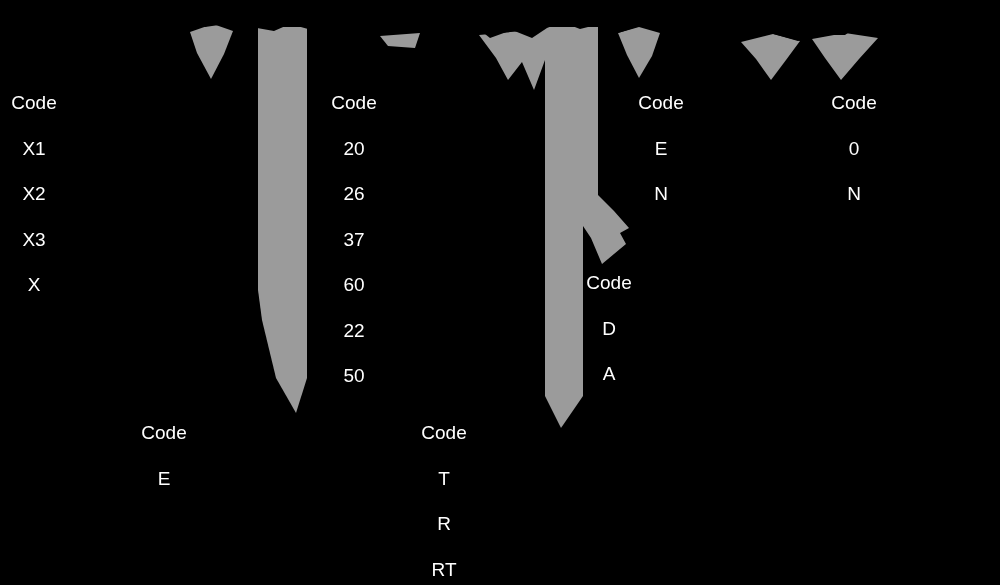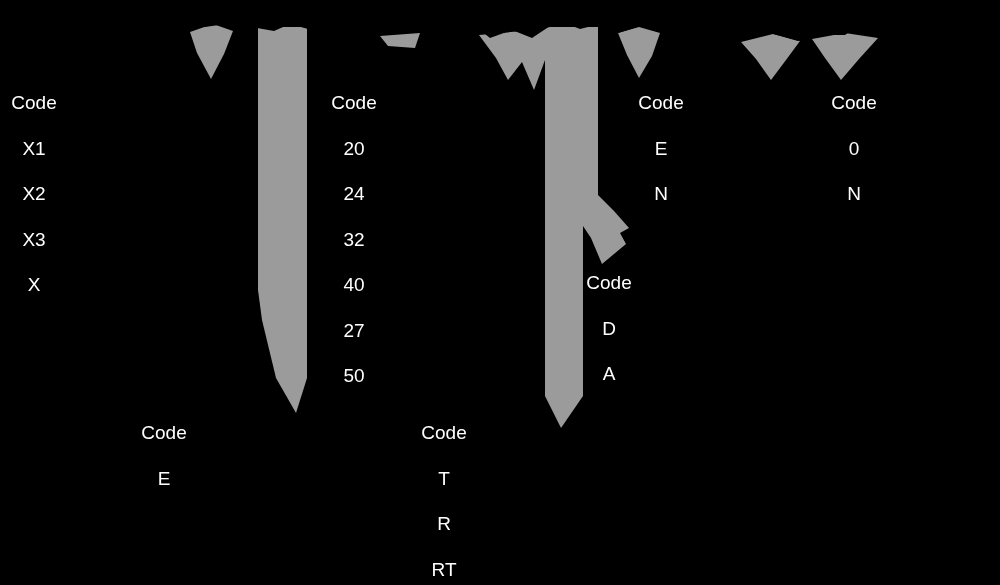--- a/index.html
+++ b/index.html
@@ -48,27 +48,27 @@
     <div class="cell blob">Enhanced type</div>
     <div class="cell code">X</div>
     <div class="cell blob">Ordinary type</div>
   </div>
 
   <div class="table" style="left:320px;top:80px;grid-template-columns:68px 120px;column-gap:14px;">
     <div class="cell code">Code</div>
     <div class="cell blob">I/O number</div>
     <div class="cell code">20</div>
     <div class="cell blob">16 I/O points</div>
-    <div class="cell code">24</div>
+    <div class="cell code">26</div>
     <div class="cell blob">24 I/O points</div>
-    <div class="cell code">32</div>
+    <div class="cell code">37</div>
     <div class="cell blob">32 I/O points</div>
-    <div class="cell code">40</div>
+    <div class="cell code">60</div>
     <div class="cell blob">40 I/O points</div>
-    <div class="cell code">27</div>
+    <div class="cell code">22</div>
     <div class="cell blob">48 I/O points</div>
     <div class="cell code">50</div>
     <div class="cell blob">60 I/O points</div>
   </div>
 
   <div class="table" style="left:627px;top:80px;grid-template-columns:68px 110px;column-gap:8px;">
     <div class="cell code">Code</div>
     <div class="cell blob">Mode</div>
     <div class="cell code">E</div>
     <div class="cell blob">Net type</div>

